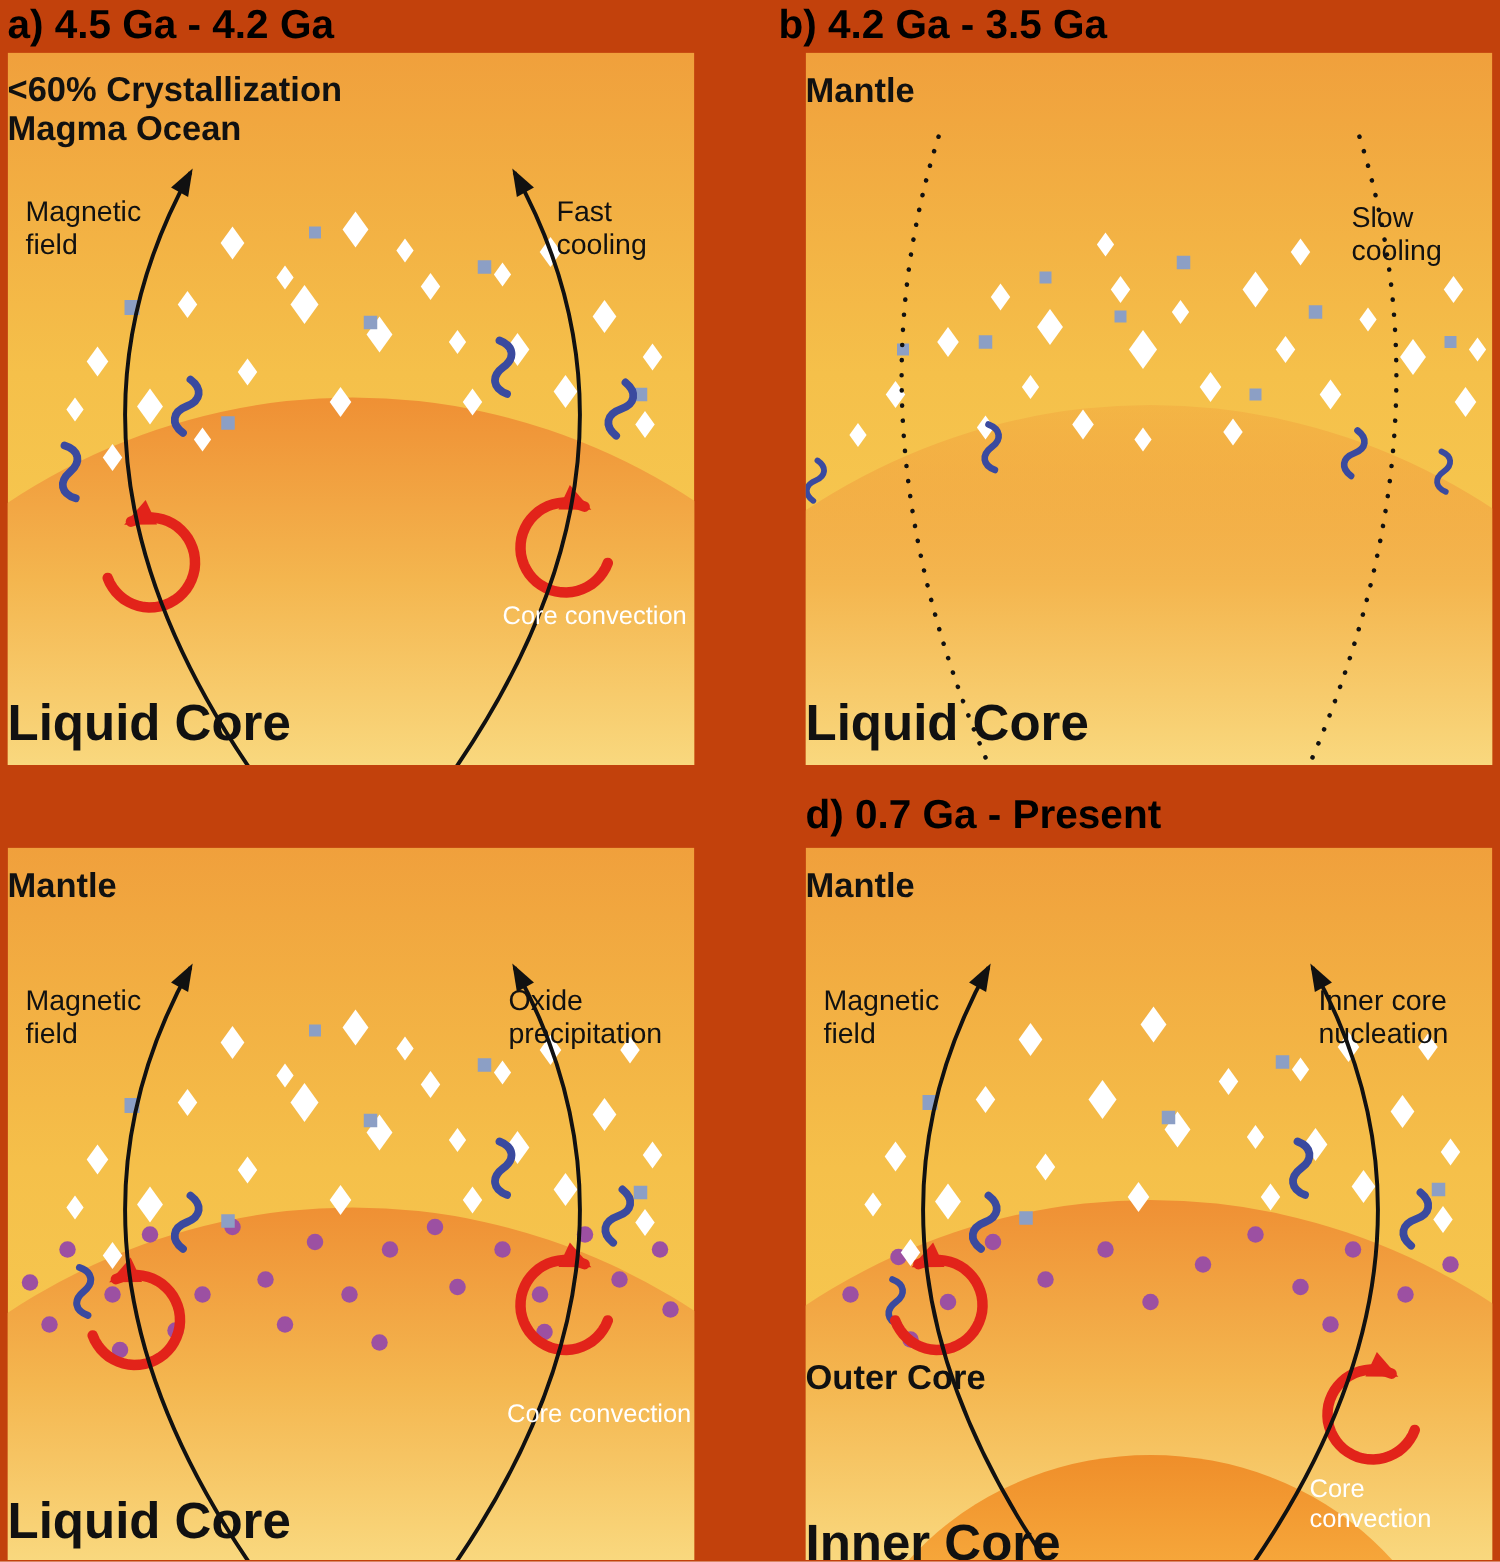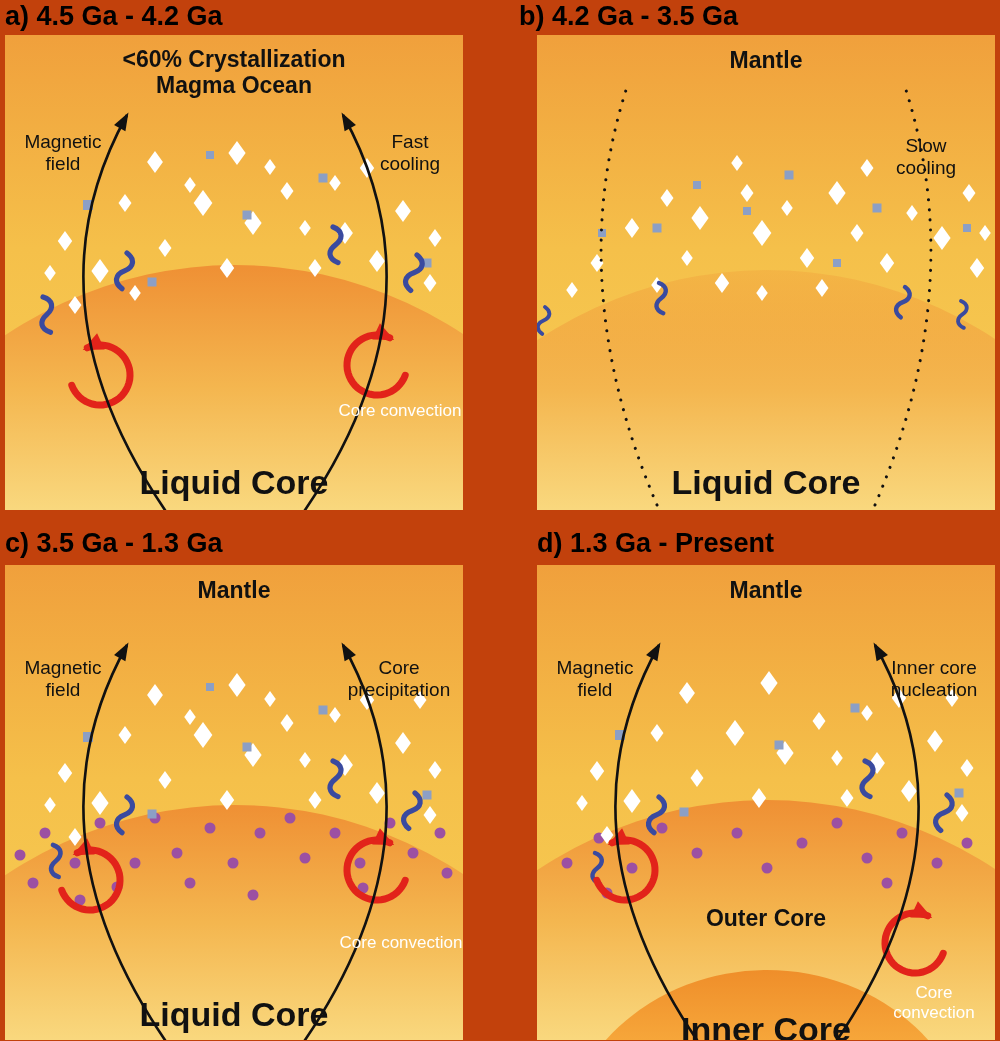--- a/index.html
+++ b/index.html
@@ -1,21 +1,21 @@
 <!DOCTYPE html>
 <html><head>
 <meta charset="utf-8">
 <style>
   *{box-sizing:border-box}
   body{margin:0;background:#fff;font-family:"Liberation Sans",sans-serif}
   .fig{position:relative;width:1000px;height:1041px;background:#c2410c;overflow:hidden}
   .ptitle{position:absolute;font-weight:bold;font-size:27px;color:#000;white-space:nowrap}
   .panel{position:absolute;width:458px;height:475px;overflow:hidden}
   .panel svg{position:absolute;left:0;top:0;display:block}
-  .lbl{position:absolute;font-size:19px;color:#111;text-align:center;line-height:1.15;white-space:pre-line}
+  .lbl{position:absolute;font-size:19px;color:#111;line-height:1.15;white-space:pre-line}
   .top-lbl{left:0;width:100%;font-weight:bold;font-size:23px}
   .bot-lbl{left:0;width:100%;font-weight:bold;font-size:34px}
   .mid-lbl{left:0;width:100%;font-weight:bold;font-size:23px}
   .white{color:#fff;font-size:17px}
 </style>
 </head>
 <body>
 
 <div class="fig">
 
@@ -137,25 +137,24 @@
         <rect x="61" y="194" width="8" height="8" fill="#8C9FC5"></rect>
         <rect x="156" y="146" width="8" height="8" fill="#8C9FC5"></rect>
         <path d="M0,0 C9,5 9,13 0,18 C-9,23 -9,31 0,36" transform="translate(8,272) rotate(6) scale(0.75)" fill="none" stroke="#3A4A9F" stroke-width="5.2" stroke-linecap="round"></path>
         <path d="M0,0 C9,5 9,13 0,18 C-9,23 -9,31 0,36" transform="translate(122,248) rotate(-8) scale(0.85)" fill="none" stroke="#3A4A9F" stroke-width="5.2" stroke-linecap="round"></path>
         <path d="M0,0 C9,5 9,13 0,18 C-9,23 -9,31 0,36" transform="translate(368,252) rotate(8) scale(0.85)" fill="none" stroke="#3A4A9F" stroke-width="5.2" stroke-linecap="round"></path>
         <path d="M0,0 C9,5 9,13 0,18 C-9,23 -9,31 0,36" transform="translate(424,266) rotate(-6) scale(0.75)" fill="none" stroke="#3A4A9F" stroke-width="5.2" stroke-linecap="round"></path>
         <path d="M120,470 Q26,250 90,52" fill="none" stroke="#111111" stroke-width="3" stroke-dasharray="0.1 10" stroke-linecap="round"></path>
         <path d="M338,470 Q432,250 368,52" fill="none" stroke="#111111" stroke-width="3" stroke-dasharray="0.1 10" stroke-linecap="round"></path>
       </svg>
     <div class="lbl top-lbl" style="top:12px">Mantle</div>
-    <div class="lbl" style="left:349px;top:100px;width:80px">Slow cooling</div>
+    <div class="lbl" style="left:364px;top:100px;width:80px">Slow cooling</div>
     <div class="lbl bot-lbl" style="top:428px">Liquid Core</div>
   </div>
 
-  <div class="ptitle" style="left:5px;top:528px">c) 3.5 Ga - 1.3 Ga</div>
   <div class="panel" style="left:5px;top:565px">
     <svg id="svg-c" width="458" height="475" viewBox="0 0 458 475">
         <defs>
           <linearGradient id="svg-c-m" x1="0" y1="0" x2="0" y2="1">
             <stop offset="0" stop-color="#F0A03C"></stop>
             <stop offset="0.45" stop-color="#F5C04A"></stop>
             <stop offset="1" stop-color="#F7CF55"></stop>
           </linearGradient>
           <linearGradient id="svg-c-c" gradientUnits="userSpaceOnUse" x1="0" y1="240" x2="0" y2="475">
             <stop offset="0" stop-color="#EF9034" stop-opacity="1"></stop>
@@ -227,26 +226,26 @@
         <polygon points="5,0 -15,9 -15,-9" transform="translate(72.3,287.8) rotate(155.0)" fill="#E2231A"></polygon>
         <path d="M400.2 315.3 L398.8 318.6 L396.9 321.7 L394.8 324.5 L392.3 327.1 L389.5 329.4 L386.4 331.3 L383.2 332.8 L379.8 334.0 L376.2 334.7 L372.7 335.0 L369.1 334.9 L365.5 334.3 L362.0 333.3 L358.7 331.9 L355.6 330.1 L352.7 328.0 L350.1 325.5 L347.8 322.7 L345.9 319.7 L344.3 316.5 L343.1 313.1 L342.3 309.6 L342.0 306.0 L342.1 302.4 L342.6 298.8 L343.6 295.4 L345.0 292.0 L346.7 288.9 L348.8 286.0 L351.3 283.3 L354.0 281.0 L357.0 279.0 L360.2 277.4 L363.6 276.2 L367.1 275.4 L370.7 275.0 L374.3 275.1 L377.9 275.6 L381.3 276.5 L384.7 277.8" fill="none" stroke="#E2231A" stroke-width="7" stroke-linecap="round"></path>
         <polygon points="5,0 -15,9 -15,-9" transform="translate(384.7,277.8) rotate(25.0)" fill="#E2231A"></polygon>
         <path d="M162,478 Q18,268 122,80" fill="none" stroke="#111111" stroke-width="2.6"></path>
         <polygon points="3,0 -15,6.5 -15,-6.5" transform="translate(122,80) rotate(-61.0)" fill="#111111"></polygon>
         <path d="M298,478 Q442,268 338,80" fill="none" stroke="#111111" stroke-width="2.6"></path>
         <polygon points="3,0 -15,6.5 -15,-6.5" transform="translate(338,80) rotate(-119.0)" fill="#111111"></polygon>
       </svg>
     <div class="lbl top-lbl" style="top:12px">Mantle</div>
     <div class="lbl" style="left:12px;top:92px;width:92px">Magnetic field</div>
-    <div class="lbl" style="left:334px;top:92px;width:120px">Core precipitation</div>
+    <div class="lbl" style="left:334px;top:92px;width:120px">Oxide precipitation</div>
     <div class="lbl white" style="left:333px;top:368px;width:126px">Core convection</div>
     <div class="lbl bot-lbl" style="top:430px">Liquid Core</div>
   </div>
 
-  <div class="ptitle" style="left:537px;top:528px">d) 1.3 Ga - Present</div>
+  <div class="ptitle" style="left:537px;top:528px">d) 0.7 Ga - Present</div>
   <div class="panel" style="left:537px;top:565px">
     <svg id="svg-d" width="458" height="475" viewBox="0 0 458 475">
         <defs>
           <linearGradient id="svg-d-m" x1="0" y1="0" x2="0" y2="1">
             <stop offset="0" stop-color="#F0A03C"></stop>
             <stop offset="0.45" stop-color="#F5C04A"></stop>
             <stop offset="1" stop-color="#F7CF55"></stop>
           </linearGradient>
           <linearGradient id="svg-d-c" gradientUnits="userSpaceOnUse" x1="0" y1="235" x2="0" y2="475">
             <stop offset="0" stop-color="#EF9034" stop-opacity="1"></stop>

